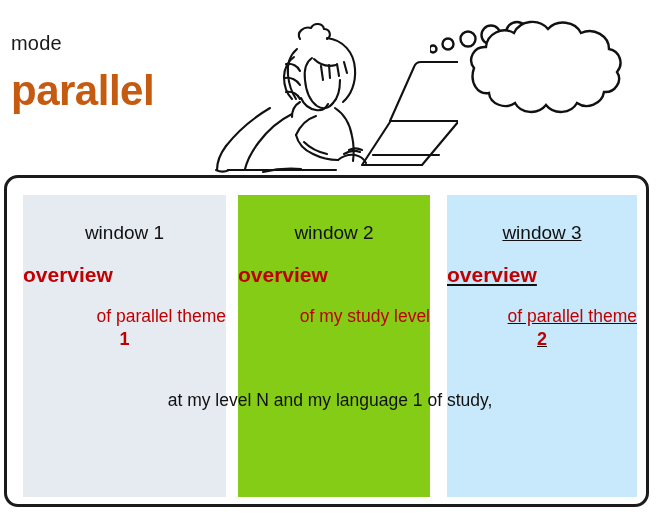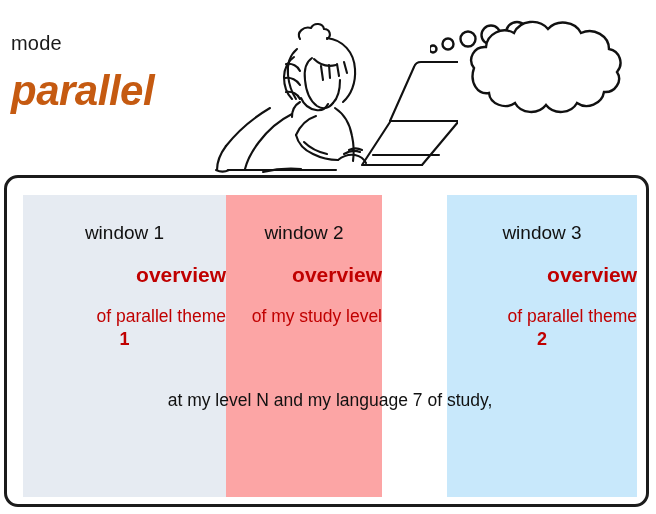--- a/index.html
+++ b/index.html
@@ -35,21 +35,20 @@
   }
   #mode-value {
     position: absolute;
     left: 11px;
     top: 70px;
     font-size: 42px;
     font-weight: bold;
     line-height: 1;
     color: #c55a11;
     letter-spacing: -0.5px;
-    font-style: italic;
   }
 
   
   #illustration {
     position: absolute;
     left: 208px;
     top: 2px;
     width: 250px;
     height: 173px;
   }
@@ -84,39 +83,40 @@
     height: 302px;
     box-sizing: border-box;
     padding-top: 28px;
   }
   #panel-1 {
     left: 16px;
     width: 203px;
     background: #e6ebf2;
   }
   #panel-2 {
-    left: 219px;
-    width: 156px;
-    background: #fca5a5;
+    left: 231px;
+    width: 192px;
+    background: #84cc16;
   }
   #panel-3 {
     left: 440px;
     width: 190px;
     background: #c8e8fb;
+    text-decoration: underline;
   }
 
   .panel-title {
     text-align: center;
     font-size: 19px;
     color: #111111;
     line-height: 1;
     margin-bottom: 22px;
   }
   .panel-heading {
-    text-align: right;
+    text-align: left;
     font-size: 21px;
     font-weight: bold;
     color: #c00000;
     line-height: 1;
     margin-bottom: 20px;
   }
   .panel-sub {
     text-align: right;
     font-size: 17.5px;
     color: #c00000;
@@ -247,15 +247,15 @@
   </div>
 
   <div class="panel" id="panel-3">
     <div class="panel-title">window 3</div>
     <div class="panel-heading">overview</div>
     <div class="panel-sub">of parallel theme</div>
     <div class="panel-num">2</div>
   </div>
 
   <div id="footer-note">
-    <div>at my level N and my language 7 of study,</div>
+    <div>at my level N and my language 1 of study,</div>
   </div>
 </div>
 
 </body></html>

